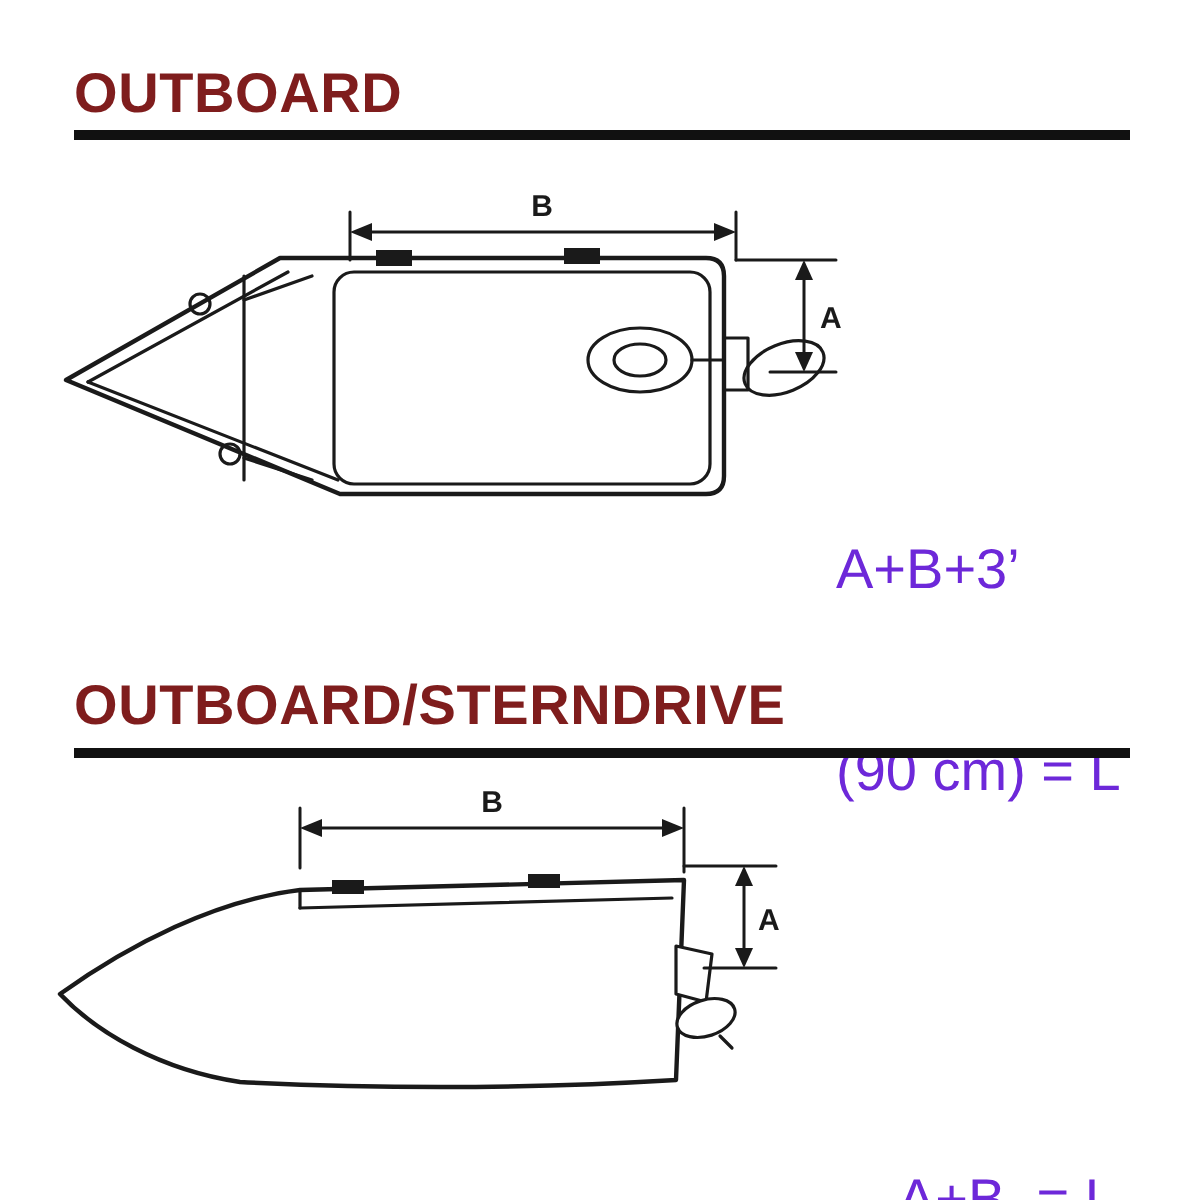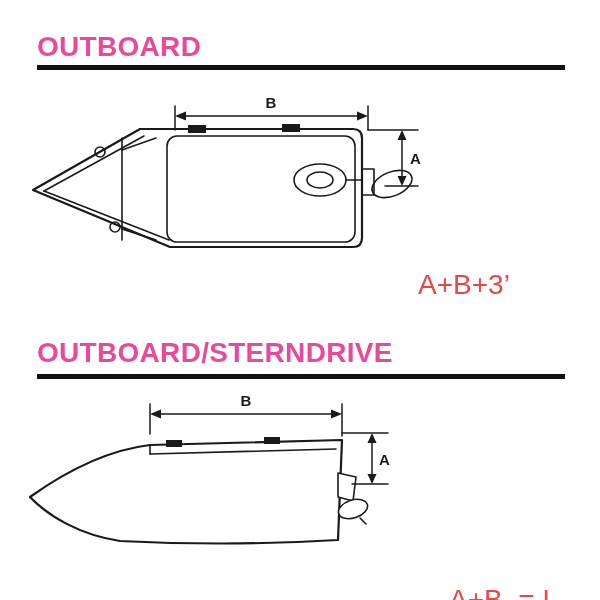--- a/index.html
+++ b/index.html
@@ -1,32 +1,32 @@
 <!DOCTYPE html>
 <html><head>
 <meta charset="utf-8">
 <style>
   * { margin:0; padding:0; box-sizing:border-box; }
   html,body { background:#ffffff; }
   body { font-family:"Liberation Sans", sans-serif; color:#111; }
   .canvas { position:relative; width:600px; height:600px; background:#fff; overflow:hidden; }
 
-  .title { position:absolute; left:37px; font-size:28px; font-weight:800; letter-spacing:0.3px; color:#ec4899; white-space:nowrap; }
+  .title { position:absolute; left:37px; font-size:28px; font-weight:800; letter-spacing:0.3px; color:#7f1d1d; white-space:nowrap; }
   .title1 { top:31px; }
   .title2 { top:337px; }
 
   .rule { position:absolute; left:37px; width:528px; height:5px; background:#111; }
   .rule1 { top:65px; }
   .rule2 { top:374px; }
 
   .diagram { position:absolute; }
   .diagram1 { left:20px; top:88px; }
   .diagram2 { left:20px; top:388px; }
 
-  .formula { position:absolute; font-size:28px; line-height:1.2; color:#ef4444; white-space:pre; }
+  .formula { position:absolute; font-size:28px; line-height:1.2; color:#6d28d9; white-space:pre; }
   .formula1 { left:418px; top:201px; }
   .formula2 { left:449px; top:516px; }
 
   .ln { fill:none; stroke:#1a1a1a; stroke-linejoin:round; stroke-linecap:round; }
   .w2 { stroke-width:2.2; }
   .w1 { stroke-width:1.6; }
   .dim { stroke-width:1.5; }
   .solid { fill:#1a1a1a; stroke:none; }
   .dimlbl { fill:#1a1a1a; font-family:"Liberation Sans", sans-serif; font-size:15px; font-weight:bold; }
 </style>
@@ -76,20 +76,21 @@
       <g>
         <path class="ln dim" d="M348,42 L398,42 M365,98 L398,98 M382,51 L382,89"></path>
         <polygon class="solid" points="382,42 377.5,52 386.5,52"></polygon>
         <polygon class="solid" points="382,98 377.5,88 386.5,88"></polygon>
         <text class="dimlbl" x="390" y="76">A</text>
       </g>
     </svg>
 
     <div class="formula formula1">
       <div>A+B+3’</div>
+      <div>(90 cm) = L</div>
     </div>
   </section>
 
   <section>
     <h1 class="title title2">OUTBOARD/STERNDRIVE</h1>
     <div class="rule rule2"></div>
 
     <svg class="diagram diagram2" width="430" height="175" viewBox="0 0 430 175" aria-hidden="true">
 
       <g class="ln w2">

